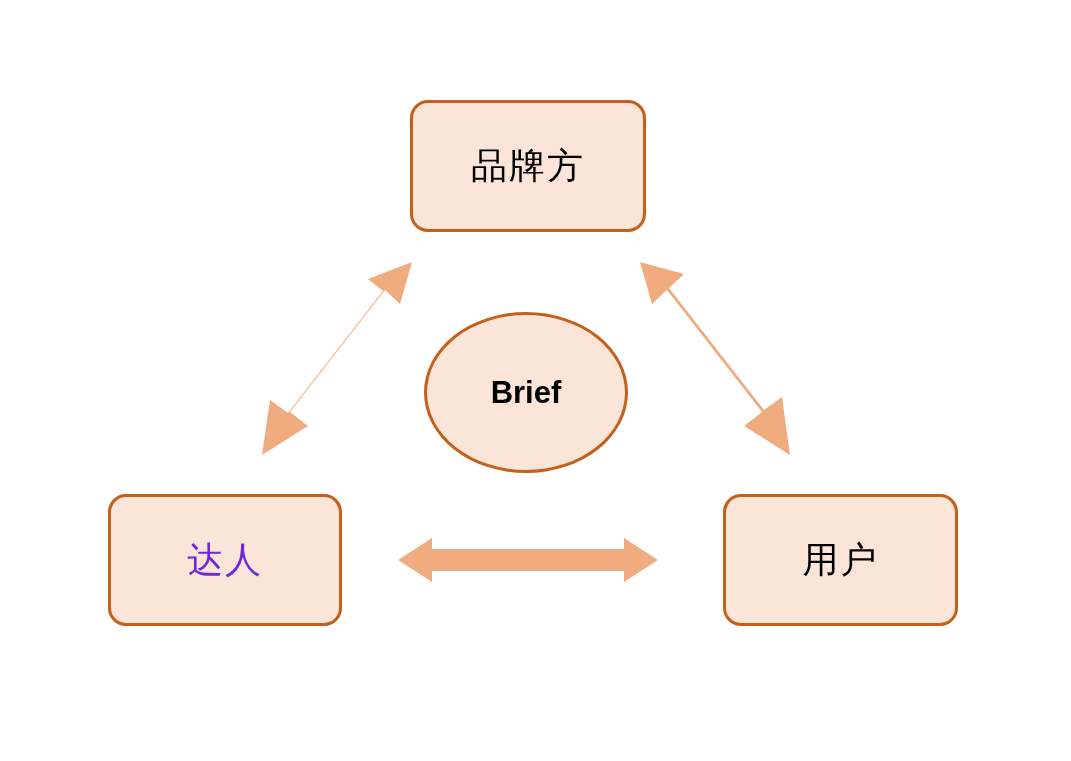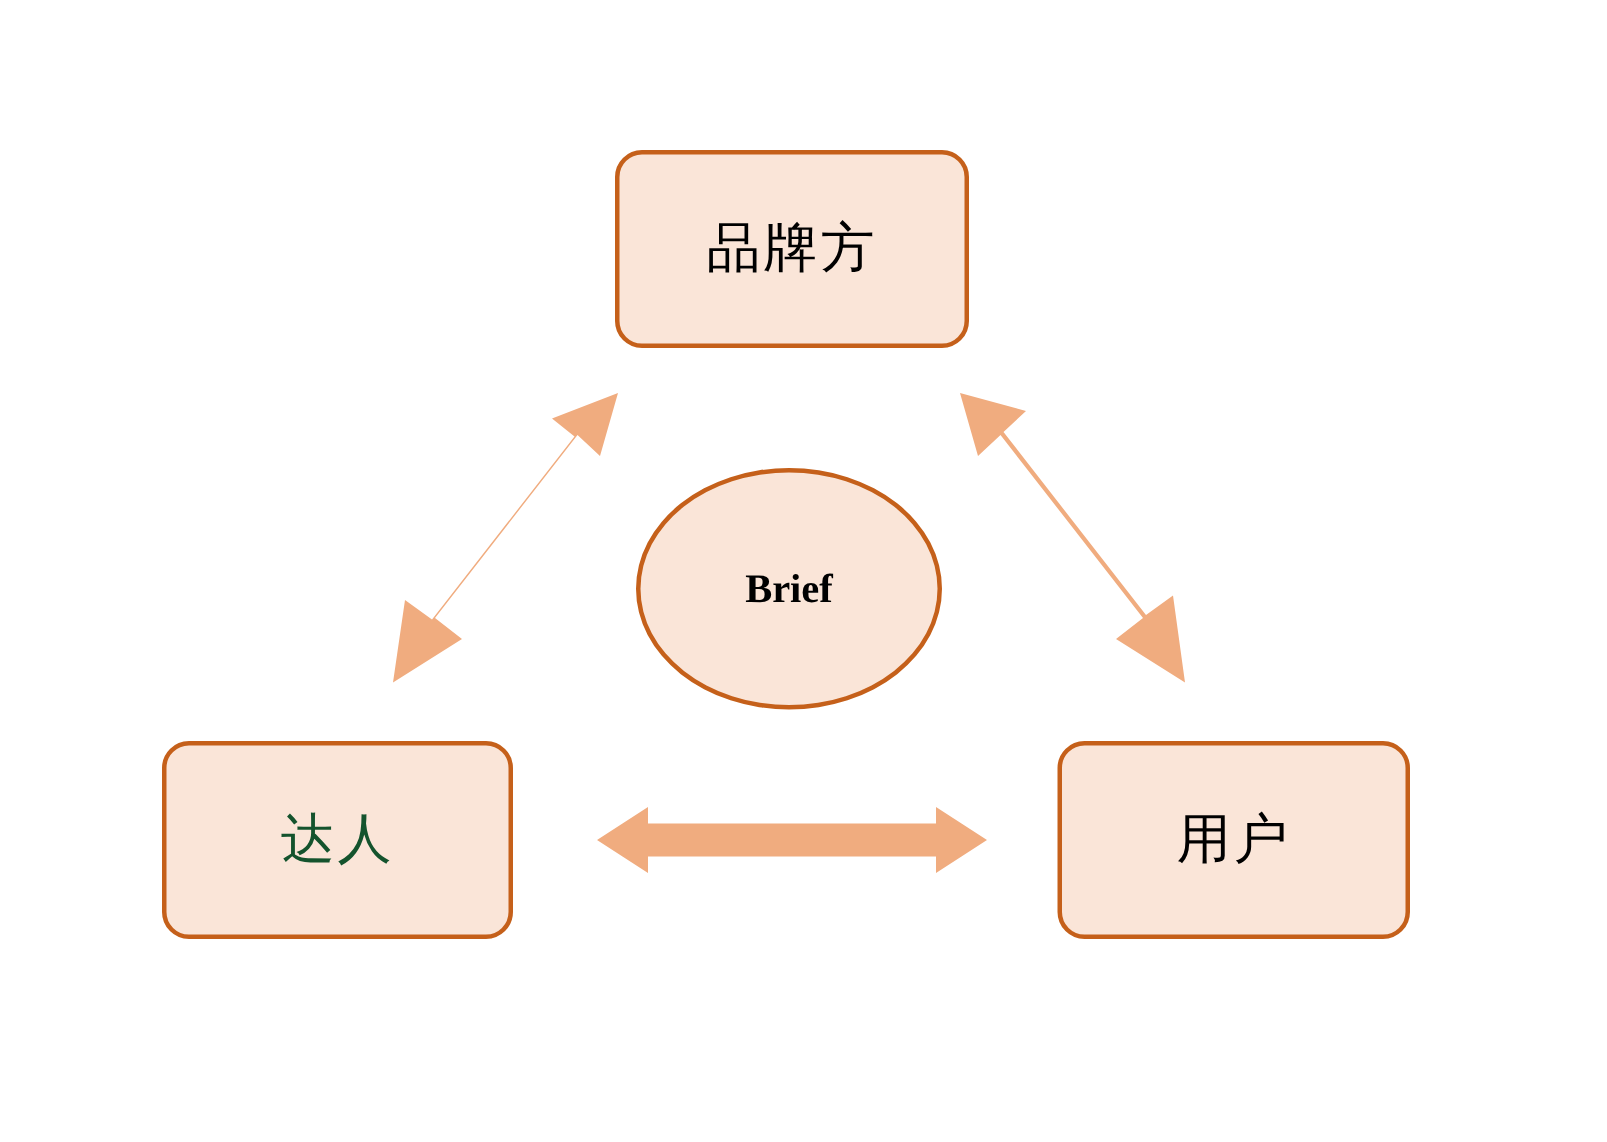--- a/index.html
+++ b/index.html
@@ -48,22 +48,22 @@
   .node-label-cn {
     font-family: "DejaVu Sans", "Liberation Sans", sans-serif;
     font-size: 36px;
     font-weight: 400;
     color: #000000;
     line-height: 1;
     letter-spacing: 2px;
     white-space: nowrap;
   }
   .node-label-en {
-    font-family: Liberation Serif, serif;
-    font-size: 27px;
+    font-family: Liberation Sans, sans-serif;
+    font-size: 31px;
     font-weight: bold;
     color: #000000;
     line-height: 1;
     white-space: nowrap;
   }
   
   #node-brand  { left: 410px; top: 100px; width: 236px; height: 132px; }
   #node-creator{ left: 108px; top: 494px; width: 234px; height: 132px; }
   #node-user   { left: 705px; top: 494px; width: 235px; height: 132px; }
   #node-brief  { left: 424px; top: 312px; width: 204px; height: 161px; }
@@ -86,24 +86,24 @@
     <g>
       <polygon fill="#F0AC7F" points="398,560 432,538 432,549 624,549 624,538 658,560 624,582 624,571 432,571 432,582"></polygon>
     </g>
   </svg>
 
   <div class="node-box" id="node-brand" style="background: rgb(250, 229, 216); border-color: rgb(197, 96, 26);">
     <span class="node-label-cn" style="color: rgb(0, 0, 0);">品牌方</span>
   </div>
 
   <div class="node-box" id="node-creator" style="background: rgb(250, 229, 216); border-color: rgb(197, 96, 26);">
-    <span class="node-label-cn" style="color: #14532d;">达人</span>
+    <span class="node-label-cn" style="color: #6d28d9;">达人</span>
   </div>
 
-  <div class="node-box" id="node-user" style="background: rgb(250, 229, 216); border-color: rgb(197, 96, 26);">
+  <div class="node-box" id="node-user" style="background: rgb(250, 229, 216); border-color: rgb(197, 96, 26); margin-left: 18px;">
     <span class="node-label-cn" style="color: rgb(0, 0, 0);">用户</span>
   </div>
 
   <div class="node-ellipse" id="node-brief" style="background: rgb(250, 229, 216); border-color: rgb(197, 96, 26);">
     <span class="node-label-en" style="color: rgb(0, 0, 0);">Brief</span>
   </div>
 
 </div>
 
 </body></html>

